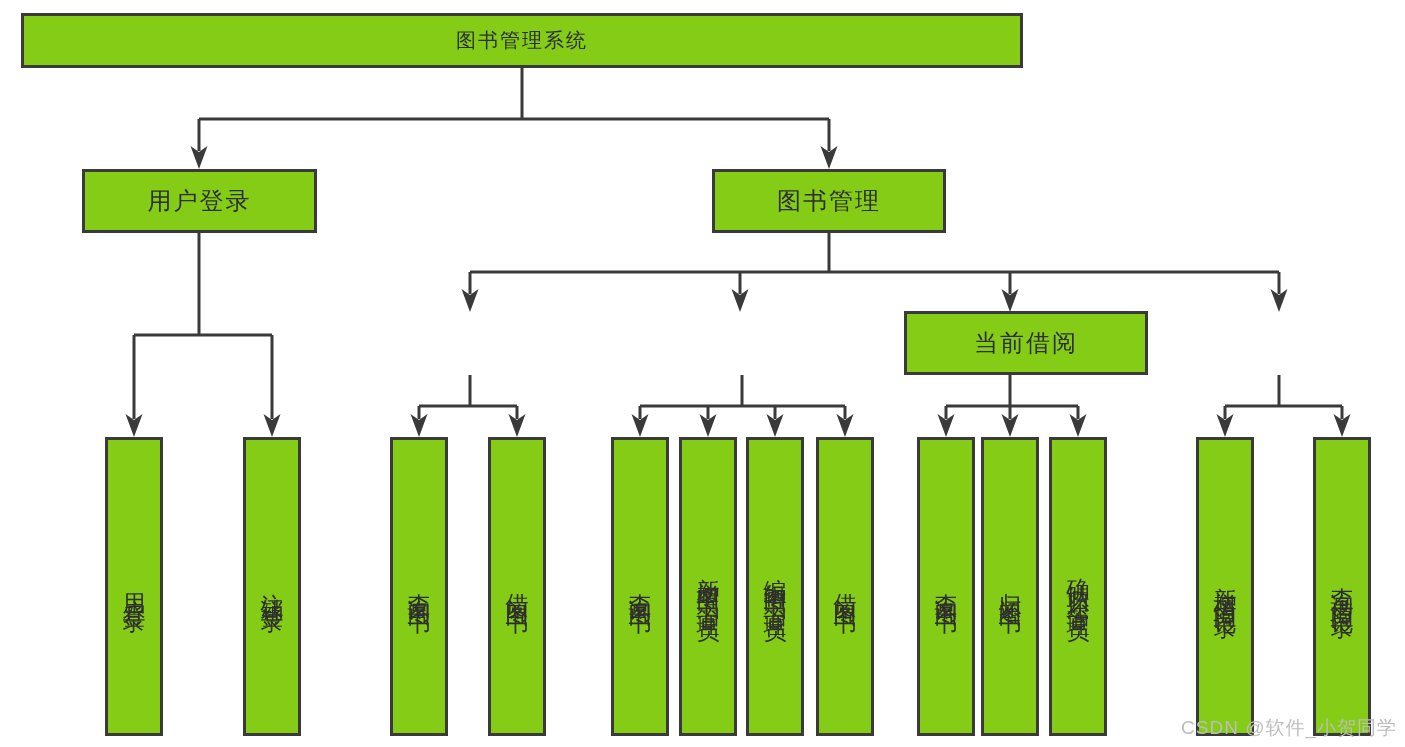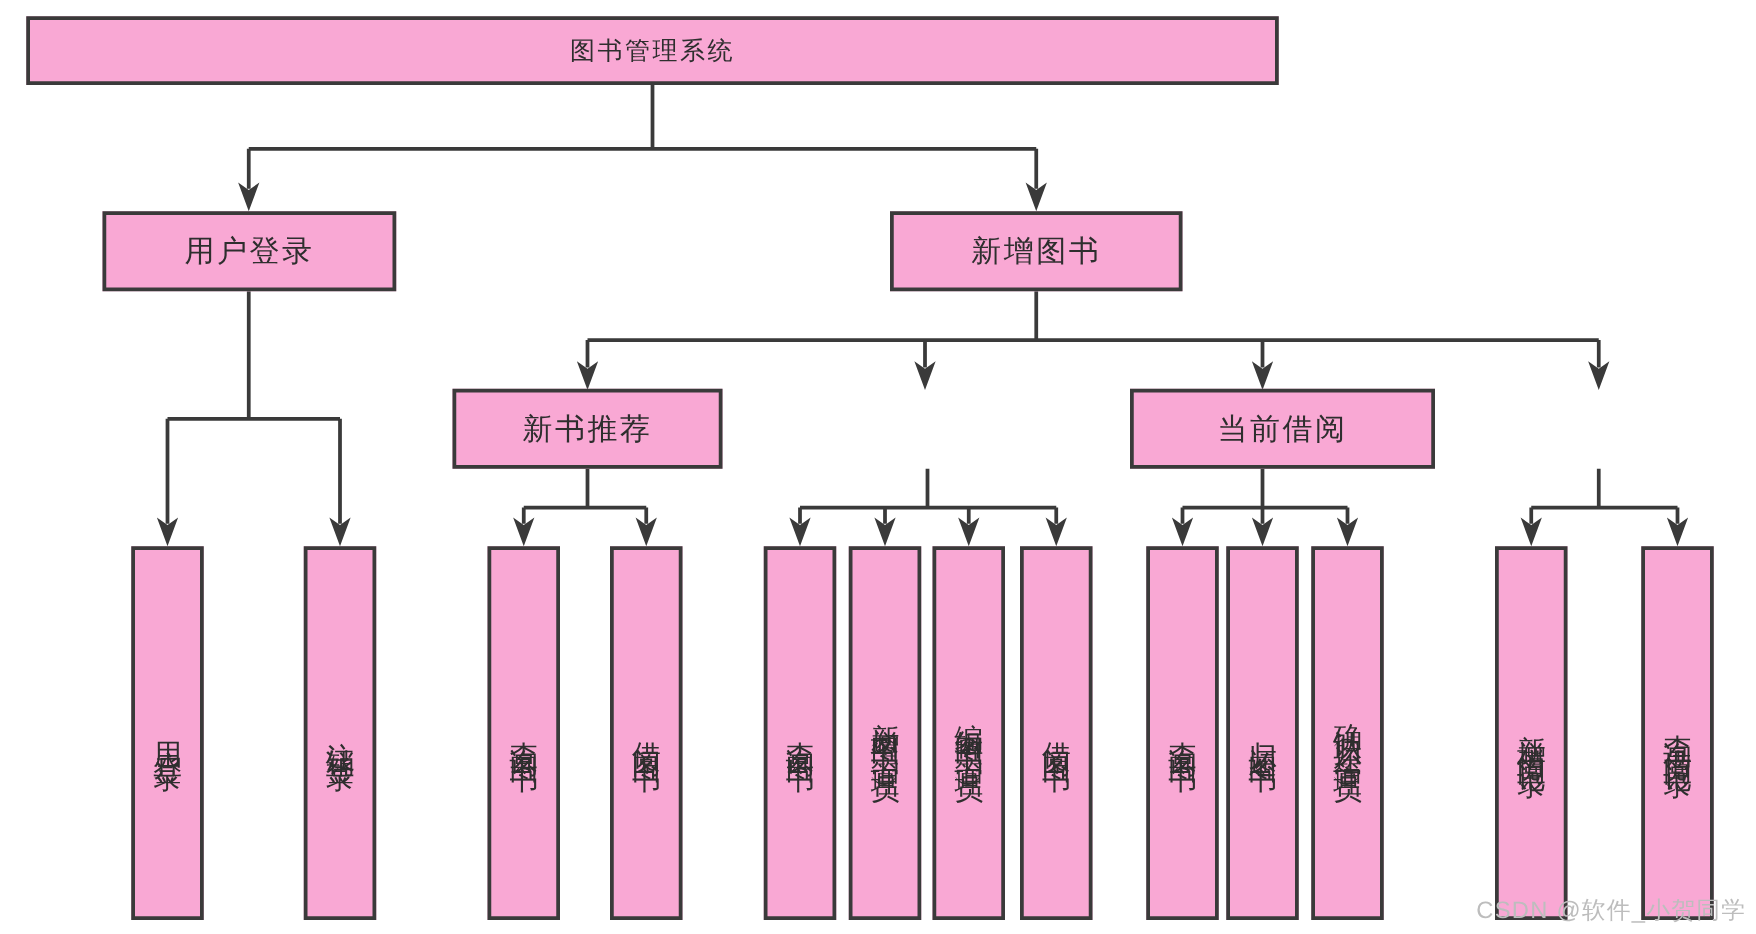--- a/index.html
+++ b/index.html
@@ -16,21 +16,21 @@
     font-family:"Liberation Sans","DejaVu Sans",sans-serif;
     overflow:hidden;
   }
   #connectors{position:absolute;left:0;top:0;width:1405px;height:747px;}
   .connector{stroke:var(--line);stroke-width:3;fill:none;}
   .arrowhead{fill:var(--line);stroke:none;}
   .box{
     position:absolute;
     box-sizing:border-box;
     border:3px solid var(--line);
-    background:#f9a8d4;
+    background:#84cc16;
     color:var(--text);
     display:flex;
     align-items:center;
     justify-content:center;
     text-align:center;
   }
   .hbox{letter-spacing:2px;}
   .vbox{
     writing-mode:vertical-rl;
     font-size:23px;
@@ -87,23 +87,22 @@
       M946,437 L937.5,414 L946,420 L954.5,414 Z
       M1010,437 L1001.5,414 L1010,420 L1018.5,414 Z
       M1078,437 L1069.5,414 L1078,420 L1086.5,414 Z
       M1225,437 L1216.5,414 L1225,420 L1233.5,414 Z
       M1342,437 L1333.5,414 L1342,420 L1350.5,414 Z"></path>
   </svg>
 
   <div class="box hbox" style="left:21px;top:13px;width:1002px;height:55px;font-size:20px">图书管理系统</div>
 
   <div class="box hbox" style="left:82px;top:169px;width:235px;height:64px;font-size:24px">用户登录</div>
-  <div class="box hbox" style="left:712px;top:169px;width:234px;height:64px;font-size:24px">新增图书</div>
+  <div class="box hbox" style="left:712px;top:169px;width:234px;height:64px;font-size:24px">图书管理</div>
 
-  <div class="box hbox" style="left:362px;top:311px;width:216px;height:64px;font-size:24px">新书推荐</div>
   <div class="box hbox" style="left:904px;top:311px;width:244px;height:64px;font-size:24px">当前借阅</div>
 
   <div class="box vbox" style="left:105px;top:437px;width:58px;height:299px">用户登录</div>
   <div class="box vbox" style="left:243px;top:437px;width:58px;height:299px">注销登录</div>
 
   <div class="box vbox" style="left:390px;top:437px;width:58px;height:299px">查询图书</div>
   <div class="box vbox" style="left:488px;top:437px;width:58px;height:299px">借阅图书</div>
 
   <div class="box vbox" style="left:611px;top:437px;width:58px;height:299px">查询图书</div>
   <div class="box vbox" style="left:679px;top:437px;width:58px;height:299px">新增图书（管理员）</div>

